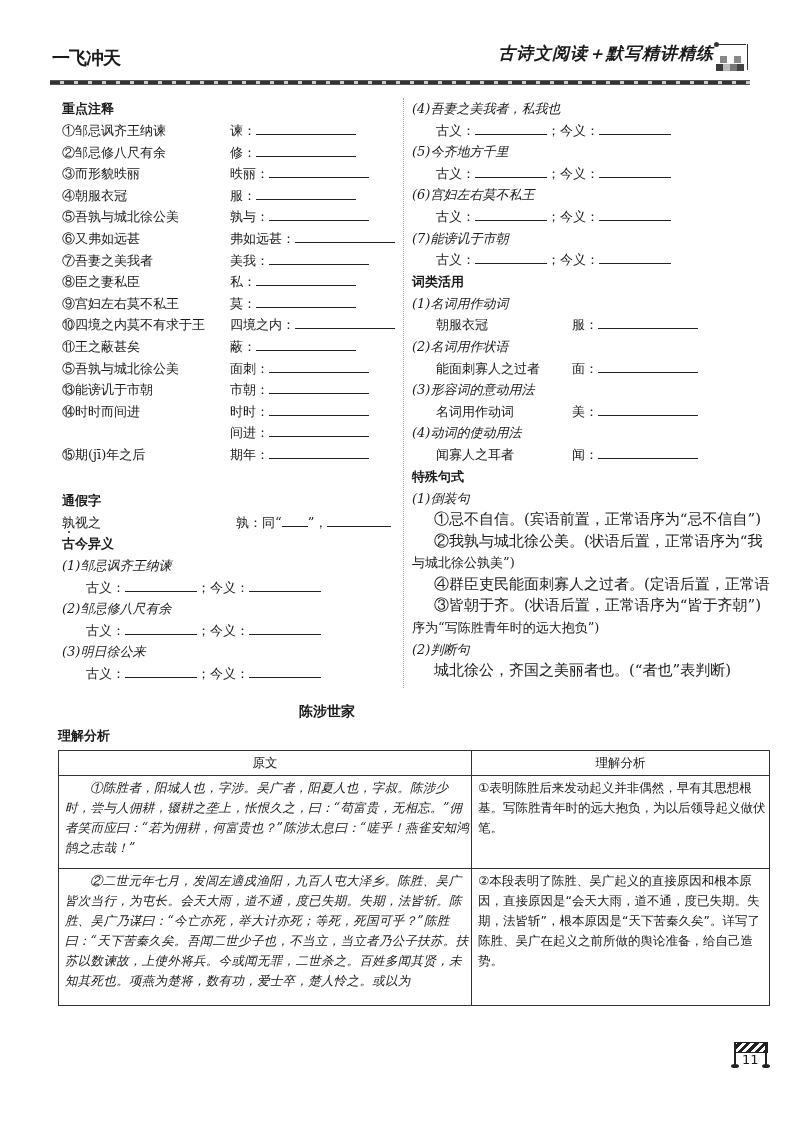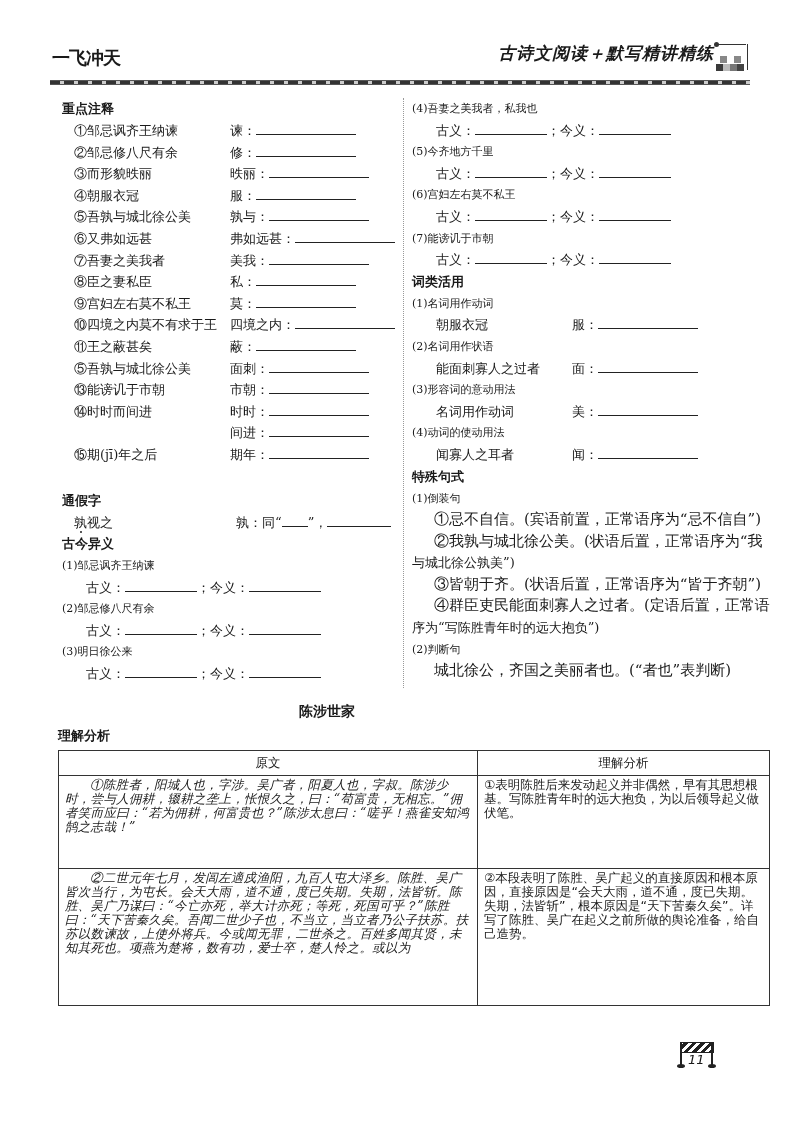--- a/index.html
+++ b/index.html
@@ -18,48 +18,48 @@
   .sq { position: absolute; width: 7px; height: 7px; }
   .dash-rule { position: absolute; left: 0; top: 44px; width: 700px; height: 5px;
     background: repeating-linear-gradient(90deg, #333 0 10px, #ccc 10px 14px);
     border-top: 1px solid #555; border-bottom: 1px solid #555; box-sizing: border-box; }
 
   .col-left { position: absolute; left: 62px; top: 98px; width: 335px; }
   .col-right { position: absolute; left: 403px; top: 98px; width: 372px; border-left: 1px dotted #999; padding-left: 8px; box-sizing: border-box; height: 590px; }
 
   .sec-title { font-family: "DejaVu Sans", sans-serif; font-weight: bold; font-size: 13px; height: 22px; line-height: 22px; }
   .row { position: relative; height: 21.6px; line-height: 21.6px; font-size: 13px; white-space: nowrap; }
-  .row .src { position: absolute; left: 12px; }
+  .row .src { position: absolute; left: 0; }
   .row .key { position: absolute; left: 168px; }
   .blank { display: inline-block; border-bottom: 1px solid #222; height: 14px; vertical-align: baseline; }
   .row .key .blank { width: 100px; }
   .dot-char { position: relative; }
   .dot-char::after { content: ""; position: absolute; left: 50%; bottom: -3px; width: 2px; height: 2px; margin-left: -1px; background: #222; border-radius: 50%; }
 
-  .sub { font-size: 11px; height: 21.6px; line-height: 21.6px; white-space: nowrap; }
+  .sub { font-size: 13px; height: 21.6px; line-height: 21.6px; white-space: nowrap; font-style: italic; }
   .meaning { font-size: 13px; height: 21.6px; line-height: 21.6px; padding-left: 24px; white-space: nowrap; }
   .meaning .blank { width: 72px; }
   .indent { padding-left: 24px; }
   .wide-row { position: relative; font-size: 13px; height: 21.6px; line-height: 21.6px; white-space: nowrap; }
   .wide-row .key { position: absolute; left: 160px; }
   .wide-row .key .blank { width: 100px; }
   .para { font-size: 15px; line-height: 21.6px; padding-left: 22px; }
   .para-cont { font-size: 13px; line-height: 21.6px; padding-left: 0; }
 
   .chapter-title { position: absolute; left: 0; width: 654px; top: 703px; text-align: center; font-family: "DejaVu Sans", sans-serif; font-weight: bold; font-size: 14px; }
   .analysis-label { position: absolute; left: 58px; top: 727px; font-family: "DejaVu Sans", sans-serif; font-weight: bold; font-size: 13px; }
 
   table.analysis { position: absolute; left: 58px; top: 750px; width: 712px; border-collapse: collapse; font-size: 12.5px; }
   table.analysis th { font-weight: normal; height: 22px; border: 1.5px solid #333; font-family: "DejaVu Sans", sans-serif; font-size: 12.5px; }
-  table.analysis td { border: 1.5px solid #333; vertical-align: top; padding: 2px 6px 4px 6px; line-height: 14px; }
+  table.analysis td { border: 1.5px solid #333; vertical-align: top; padding: 2px 0 4px 6px; line-height: 20px; }
   table.analysis td.orig { width: 406px; font-family: "DejaVu Serif", serif; font-style: italic; letter-spacing: 0.3px; }
   table.analysis td.ana { font-family: "DejaVu Sans", sans-serif; }
   .pindent { text-indent: 2em; }
 
-  .page-num { position: absolute; left: 676px; top: 1040px; width: 40px; height: 32px; font-style: italic; }
+  .page-num { position: absolute; left: 730px; top: 1040px; width: 40px; height: 32px; }
   .page-num .bar { position: absolute; left: 4px; top: 2px; width: 32px; height: 9px; border: 1.5px solid #222;
     background: repeating-linear-gradient(-45deg, #222 0 3px, #fff 3px 6px); }
   .page-num .pole { position: absolute; top: 2px; width: 2px; height: 24px; background: #222; }
   .page-num .foot { position: absolute; top: 24px; width: 8px; height: 4px; border-radius: 50%; background: #222; }
   .page-num .num { position: absolute; left: 12px; top: 12px; font-family: "DejaVu Sans", sans-serif; font-size: 13px; }
 </style>
 </head>
 <body>
 
 <div class="header">
@@ -191,22 +191,22 @@
       <div class="wide-row"><span class="indent">名词用作动词</span><span class="key"><span>美：</span><span class="blank"></span></span></div>
       <div class="sub">(4)动词的使动用法</div>
       <div class="wide-row"><span class="indent">闻寡人之耳者</span><span class="key"><span>闻：</span><span class="blank"></span></span></div>
     </div>
 
   <div class="sec-title">特殊句式</div>
   <div class="sub">(1)倒装句</div>
   <div class="para">①忌不自信。(宾语前置，正常语序为“忌不信自”)</div>
   <div class="para">②我孰与城北徐公美。(状语后置，正常语序为“我</div>
   <div class="para-cont">与城北徐公孰美”)</div>
+  <div class="para">④群臣吏民能面刺寡人之过者。(定语后置，正常语</div>
   <div class="para">③皆朝于齐。(状语后置，正常语序为“皆于齐朝”)</div>
-  <div class="para">④群臣吏民能面刺寡人之过者。(定语后置，正常语</div>
   <div class="para-cont">序为“写陈胜青年时的远大抱负”)</div>
   <div class="sub">(2)判断句</div>
   <div class="para">城北徐公，齐国之美丽者也。(“者也”表判断)</div>
 </div>
 
 <div class="chapter-title">陈涉世家</div>
 <div class="analysis-label">理解分析</div>
 
 <table class="analysis">
   <thead>

